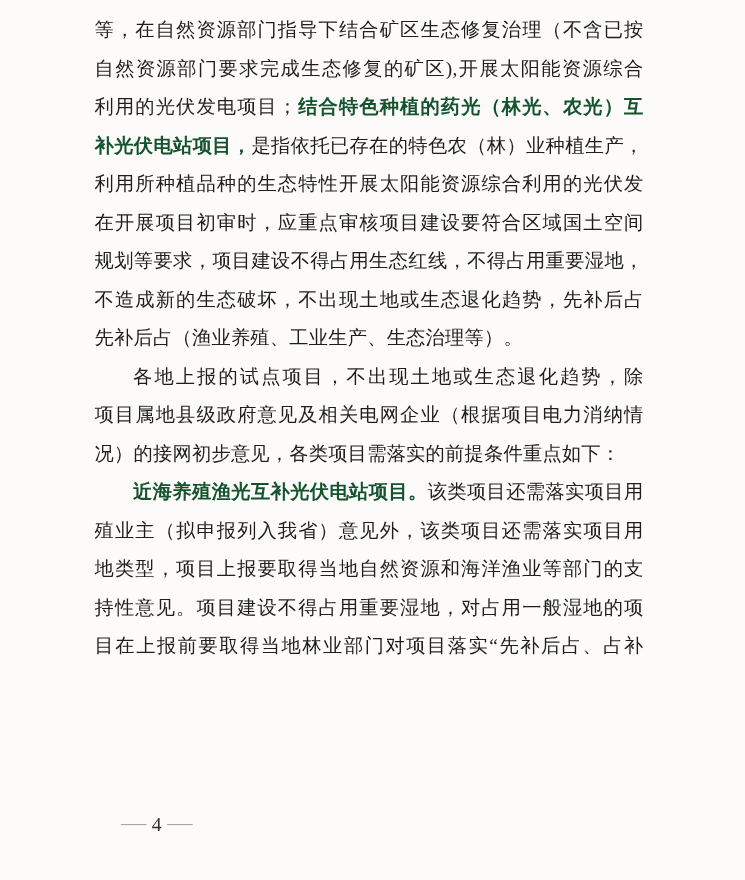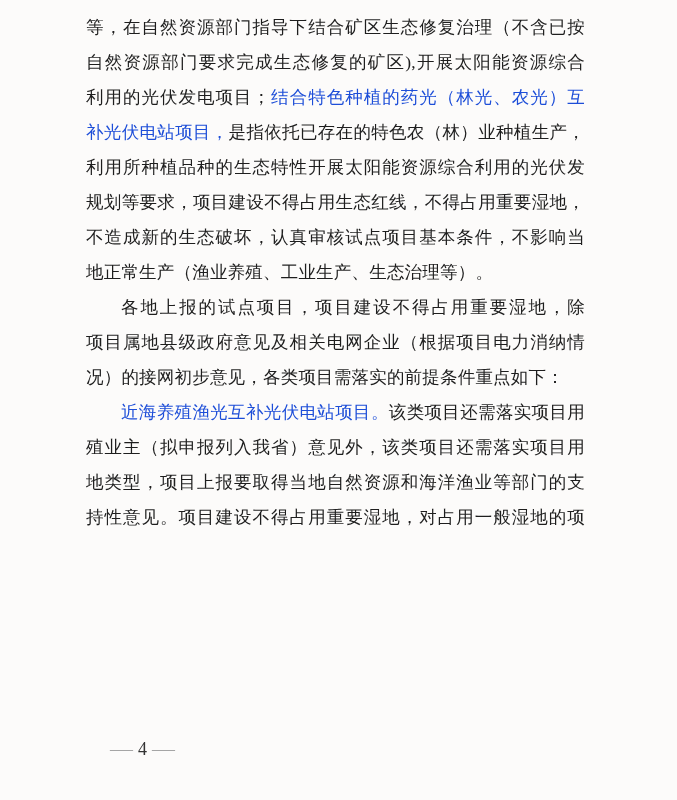--- a/index.html
+++ b/index.html
@@ -35,22 +35,22 @@
   }
   .line.fill {
     text-align: justify;
     text-align-last: justify;
     text-justify: inter-ideograph;
   }
   .line.indent {
     padding-left: 35px;
   }
   .seg-bold {
-    font-weight: normal;
-    color: #1d4ed8;
+    font-weight: bold;
+    color: #14532d;
     margin-top: 14px;
   }
   .footer {
     position: absolute;
     left: 113px;
     top: 736px;
     height: 26px;
     display: flex;
     align-items: center;
     gap: 8px;
@@ -69,29 +69,31 @@
 </head>
 <body>
 
 <div class="page">
   <div class="doc" id="doc">
       <div class="line fill"><span class="seg-regular">等，在自然资源部门指导下结合矿区生态修复治理（不含已按</span></div>
       <div class="line fill"><span class="seg-regular">自然资源部门要求完成生态修复的矿区),开展太阳能资源综合</span></div>
       <div class="line fill"><span class="seg-regular">利用的光伏发电项目；</span><span class="seg-bold">结合特色种植的药光（林光、农光）互</span></div>
       <div class="line fill"><span class="seg-bold">补光伏电站项目，</span><span class="seg-regular">是指依托已存在的特色农（林）业种植生产，</span></div>
       <div class="line fill"><span class="seg-regular">利用所种植品种的生态特性开展太阳能资源综合利用的光伏发</span></div>
+      <div class="line fill"><span class="seg-regular">在开展项目初审时，应重点审核项目建设要符合区域国土空间</span></div>
       <div class="line fill"><span class="seg-regular">规划等要求，项目建设不得占用生态红线，不得占用重要湿地，</span></div>
-      <div class="line fill"><span class="seg-regular">不造成新的生态破坏，认真审核试点项目基本条件，不影响当</span></div>
-      <div class="line"><span class="seg-regular">地正常生产（渔业养殖、工业生产、生态治理等）。</span></div>
-      <div class="line indent fill"><span class="seg-regular">各地上报的试点项目，项目建设不得占用重要湿地，除</span></div>
+      <div class="line fill"><span class="seg-regular">不造成新的生态破坏，不出现土地或生态退化趋势，先补后占</span></div>
+      <div class="line"><span class="seg-regular">先补后占（渔业养殖、工业生产、生态治理等）。</span></div>
+      <div class="line indent fill"><span class="seg-regular">各地上报的试点项目，不出现土地或生态退化趋势，除</span></div>
       <div class="line fill"><span class="seg-regular">项目属地县级政府意见及相关电网企业（根据项目电力消纳情</span></div>
       <div class="line"><span class="seg-regular">况）的接网初步意见，各类项目需落实的前提条件重点如下：</span></div>
       <div class="line indent fill"><span class="seg-bold">近海养殖渔光互补光伏电站项目。</span><span class="seg-regular">该类项目还需落实项目用</span></div>
       <div class="line fill"><span class="seg-regular">殖业主（拟申报列入我省）意见外，该类项目还需落实项目用</span></div>
       <div class="line fill"><span class="seg-regular">地类型，项目上报要取得当地自然资源和海洋渔业等部门的支</span></div>
       <div class="line fill"><span class="seg-regular">持性意见。项目建设不得占用重要湿地，对占用一般湿地的项</span></div>
+      <div class="line fill"><span class="seg-regular">目在上报前要取得当地林业部门对项目落实“先补后占、占补</span></div>
     </div>
   <div class="footer">
     <span class="dash">—</span>
     <span class="pnum">4</span>
     <span class="dash">—</span>
   </div>
 </div>
 
 </body></html>

